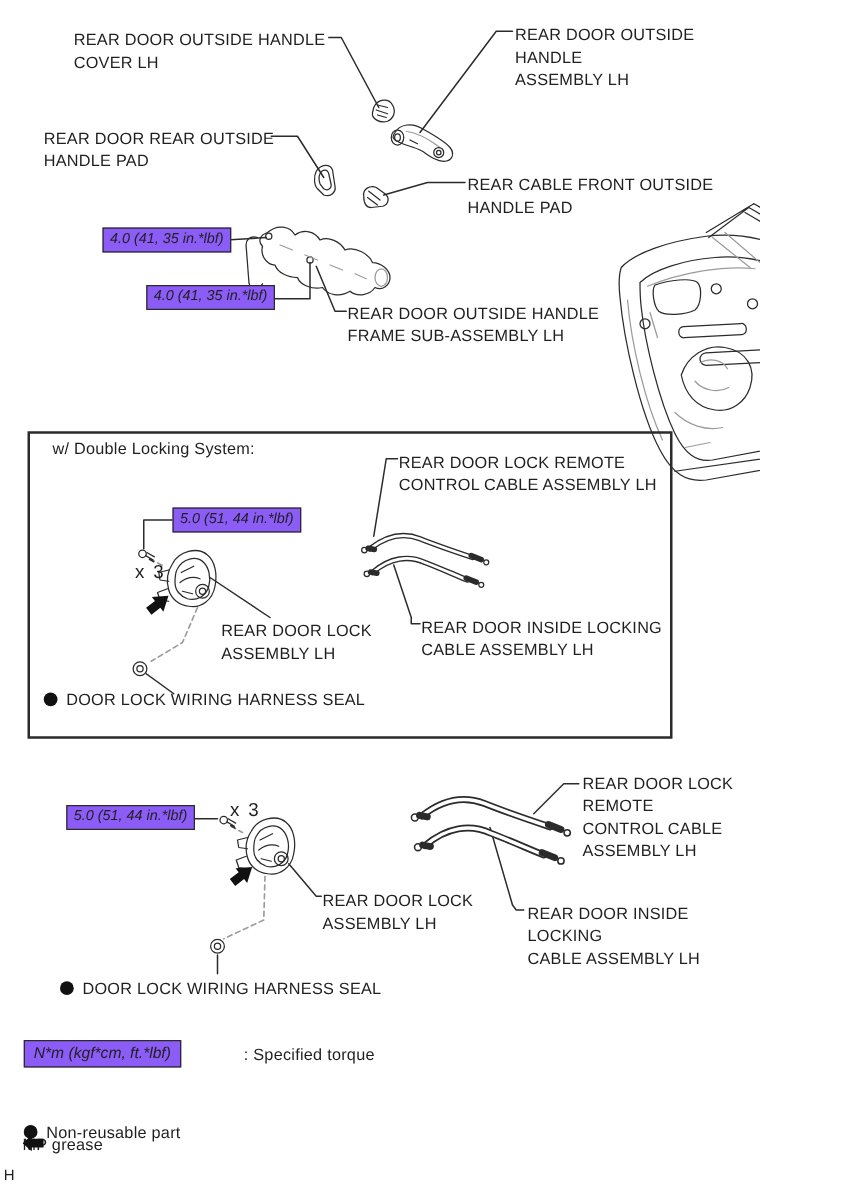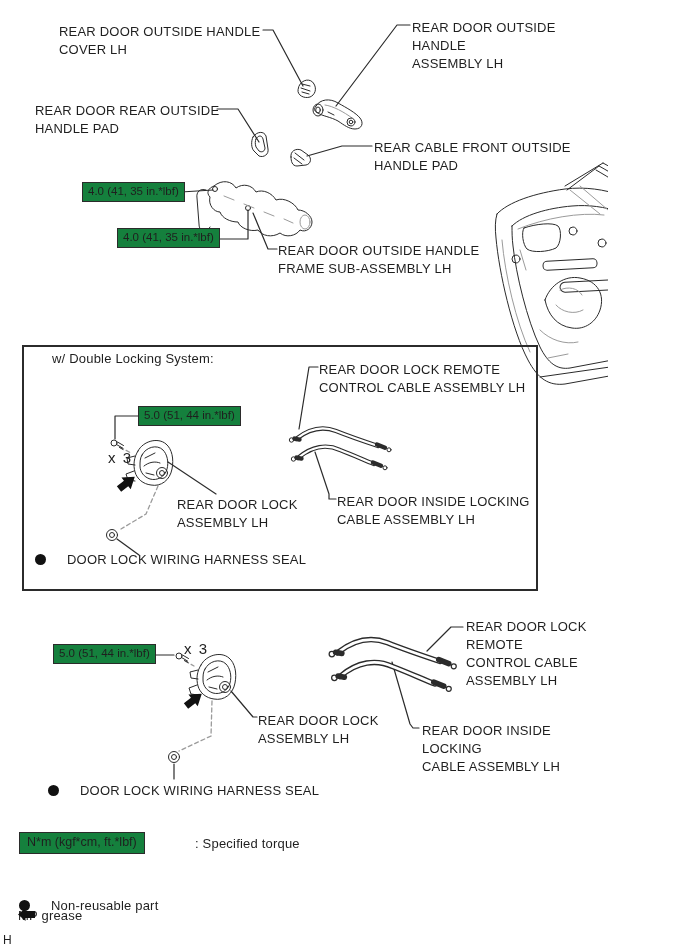--- a/index.html
+++ b/index.html
@@ -1,24 +1,24 @@
 <!DOCTYPE html>
 <html><head>
 <meta charset="utf-8">
 <style>
   html,body{margin:0;padding:0;background:#fff;}
   #canvas{position:relative;width:608px;height:951px;background:#ffffff;overflow:hidden;
           font-family:"Liberation Sans",sans-serif;}
   svg{position:absolute;left:0;top:0;}
   .label{position:absolute;font-size:13px;line-height:18px;color:#1f1f1f;
          white-space:pre-line;letter-spacing:.2px;}
-  .tbox{position:absolute;border:1.5px solid #2b2b2b;background:#15803d;color:#1f1f1f;
-        font-size:11.5px;line-height:15px;padding:1px 5px 2px;white-space:nowrap;}
+  .tbox{position:absolute;border:1.5px solid #2b2b2b;background:#8b5cf6;color:#1f1f1f;
+        font-size:11.5px;line-height:15px;padding:1px 5px 2px;white-space:nowrap;font-style:italic;}
   .qty{position:absolute;font-size:15px;color:#1f1f1f;letter-spacing:1.5px;}
-  .bullet-row{position:absolute;display:flex;align-items:center;gap:21px;
+  .bullet-row{position:absolute;display:flex;align-items:center;gap:7px;
               font-size:13px;color:#1f1f1f;letter-spacing:.2px;}
   .bullet{width:11px;height:11px;border-radius:50%;background:#111;flex:0 0 auto;}
   .legend-desc{position:absolute;font-size:13px;color:#1f1f1f;letter-spacing:.2px;margin-left:37px;}
   .section-box{position:absolute;border:2px solid #2b2b2b;background:transparent;}
   .footer-mark{position:absolute;font-size:12px;color:#1f1f1f;}
   
   .ln{stroke:#2b2b2b;stroke-width:1.2;fill:none;stroke-linecap:round;stroke-linejoin:round;}
   .lnt{stroke:#2b2b2b;stroke-width:1;fill:none;stroke-linecap:round;stroke-linejoin:round;}
   .gry{stroke:#9b9b9b;stroke-width:1;fill:none;stroke-linecap:round;stroke-linejoin:round;}
   .dsh{stroke:#9b9b9b;stroke-width:1.3;fill:none;stroke-dasharray:4 3;stroke-linecap:round;}
@@ -178,21 +178,21 @@
   <div class="label" style="left:35px;top:102px;">REAR DOOR REAR OUTSIDE
 HANDLE PAD</div>
   <div class="label" style="left:374px;top:139px;">REAR CABLE FRONT OUTSIDE
 HANDLE PAD</div>
   <div class="label" style="left:278px;top:242px;">REAR DOOR OUTSIDE HANDLE
 FRAME SUB-ASSEMBLY LH</div>
   <div class="tbox" style="left:82px;top:182px;">4.0 (41, 35 in.*lbf)</div>
   <div class="tbox" style="left:117px;top:228px;">4.0 (41, 35 in.*lbf)</div>
 
   <div class="section-box" style="left:22px;top:345px;width:512px;height:242px;"></div>
-  <div class="label" style="left:52px;top:350px;">w/ Double Locking System:</div>
+  <div class="label" style="left:42px;top:350px;">w/ Double Locking System:</div>
   <div class="tbox" style="left:138px;top:406px;">5.0 (51, 44 in.*lbf)</div>
   <div class="qty" style="left:108px;top:449px;">x 3</div>
   <div class="label" style="left:177px;top:496px;">REAR DOOR LOCK
 ASSEMBLY LH</div>
   <div class="label" style="left:319px;top:361px;">REAR DOOR LOCK REMOTE
 CONTROL CABLE ASSEMBLY LH</div>
   <div class="label" style="left:337px;top:493px;">REAR DOOR INSIDE LOCKING
 CABLE ASSEMBLY LH</div>
   <div class="bullet-row" style="left:35px;top:552px;">
     <span class="bullet"></span>

